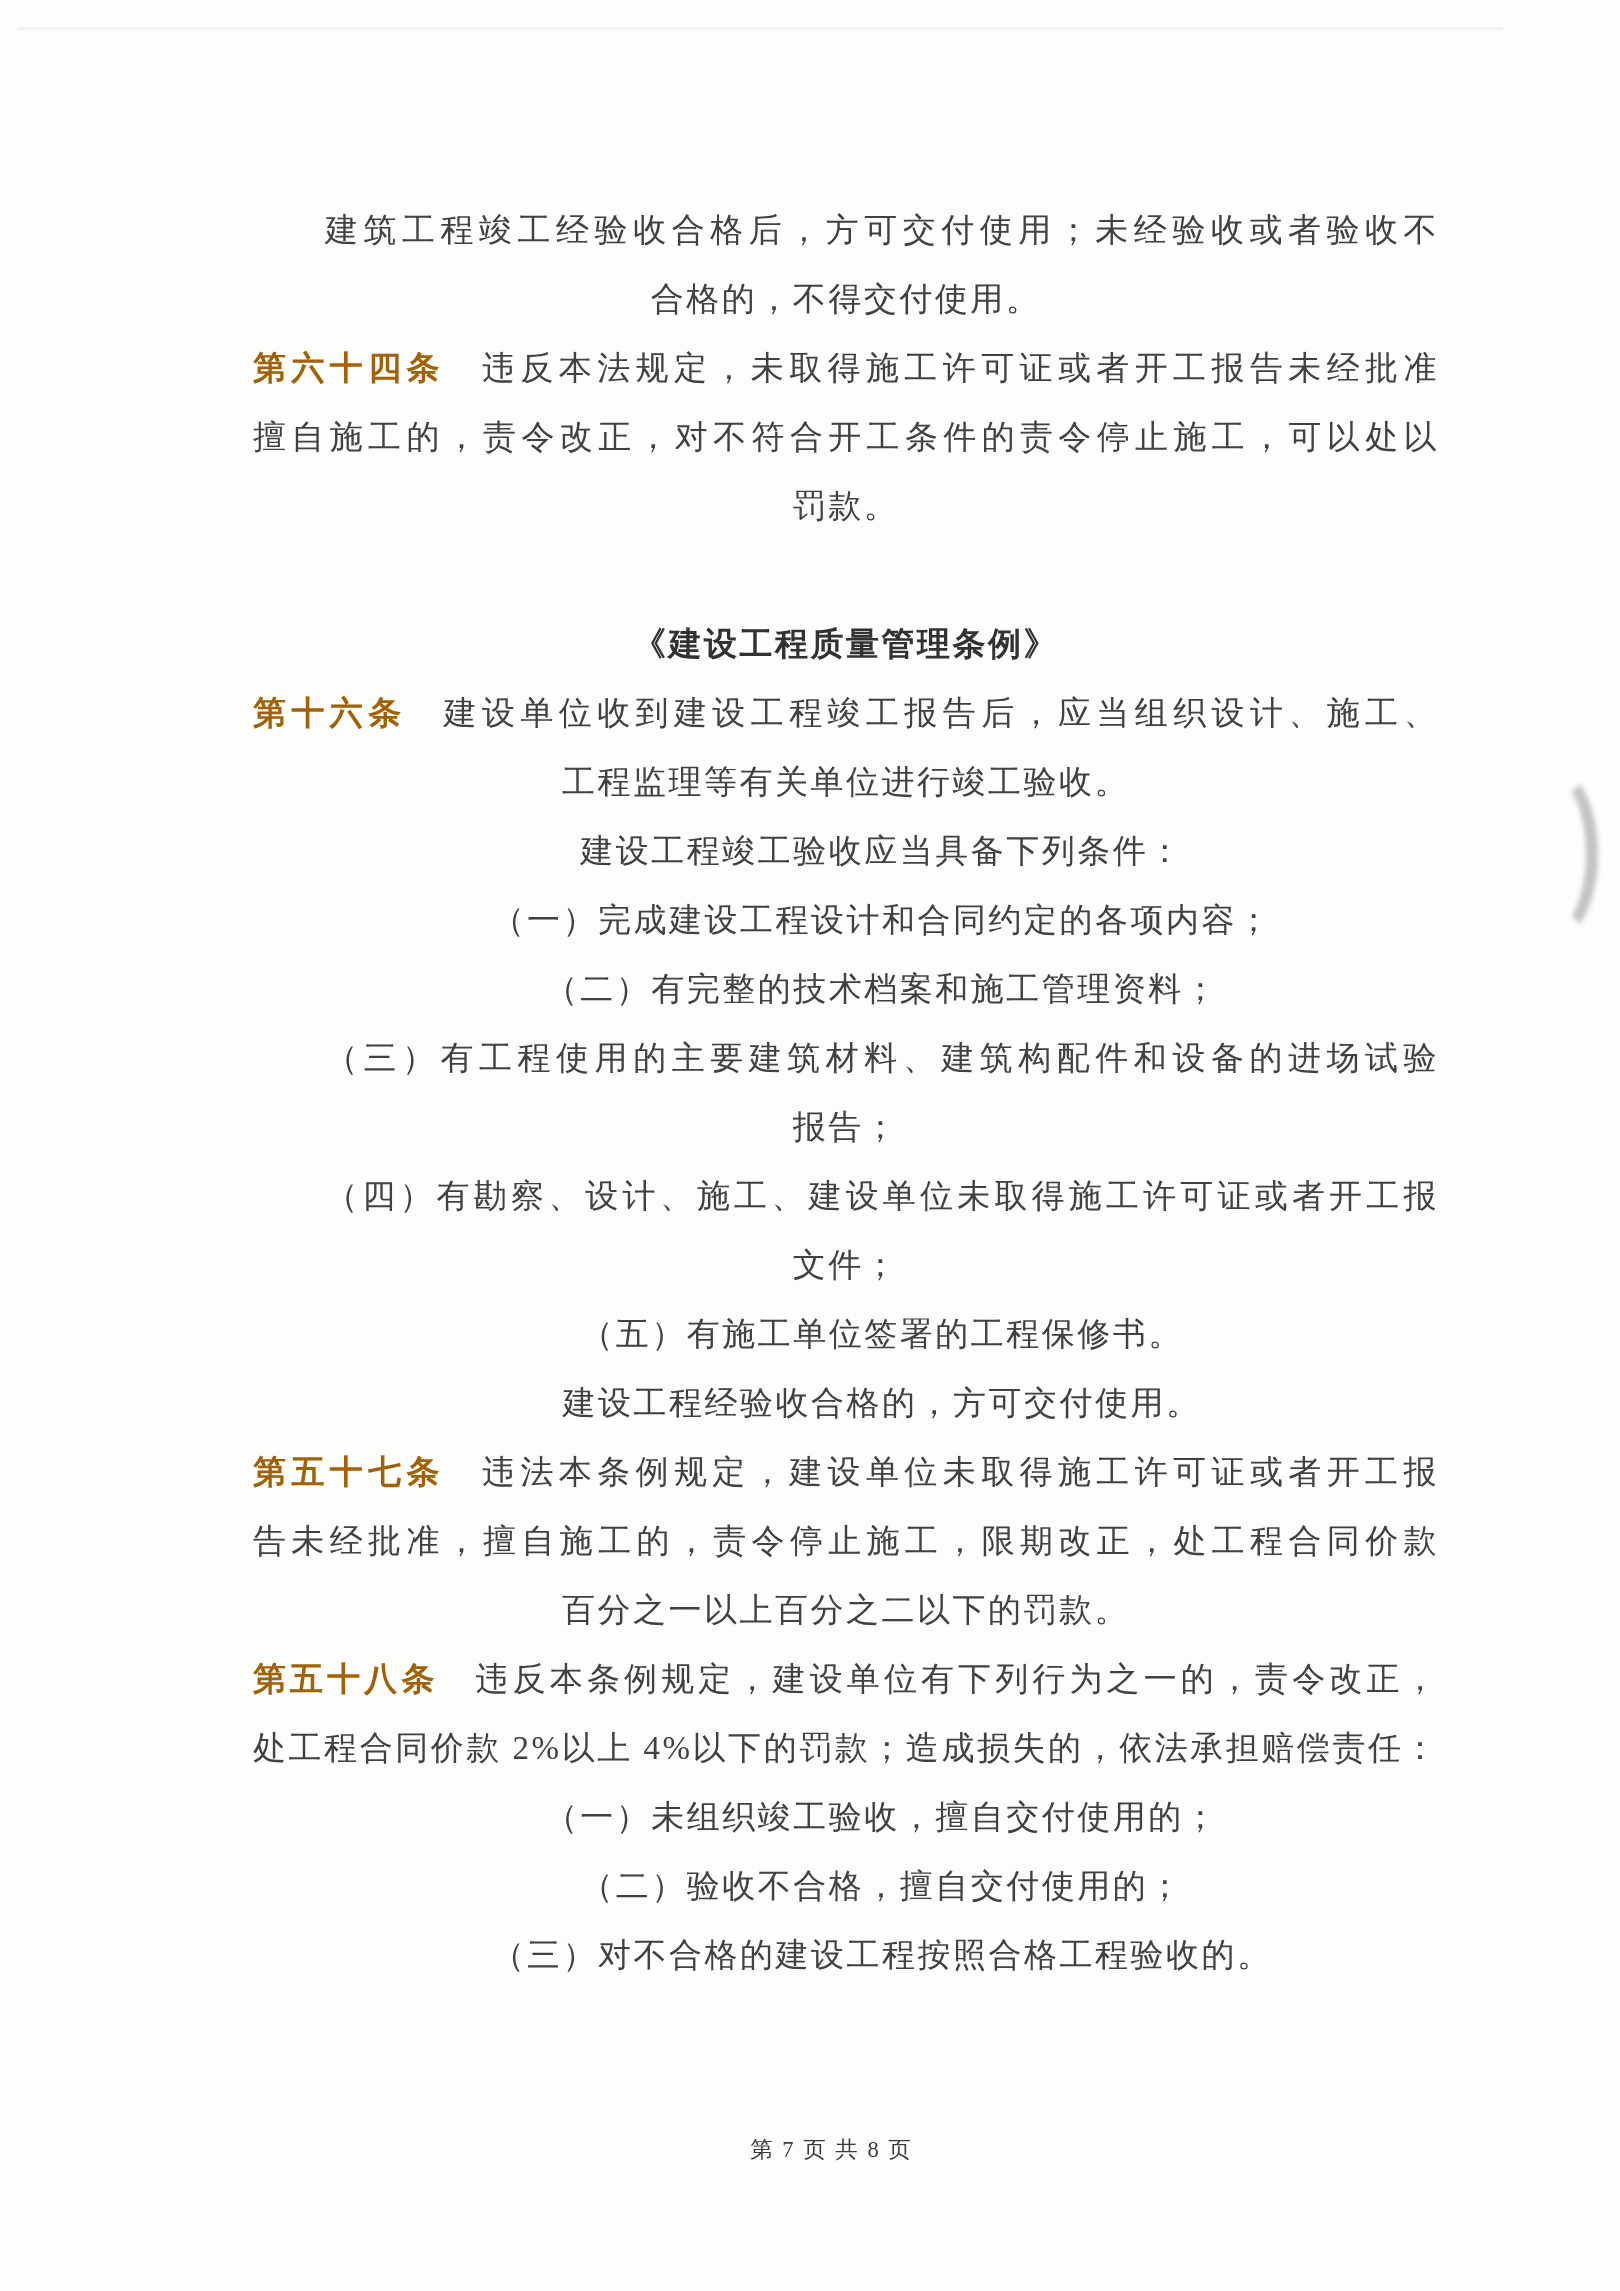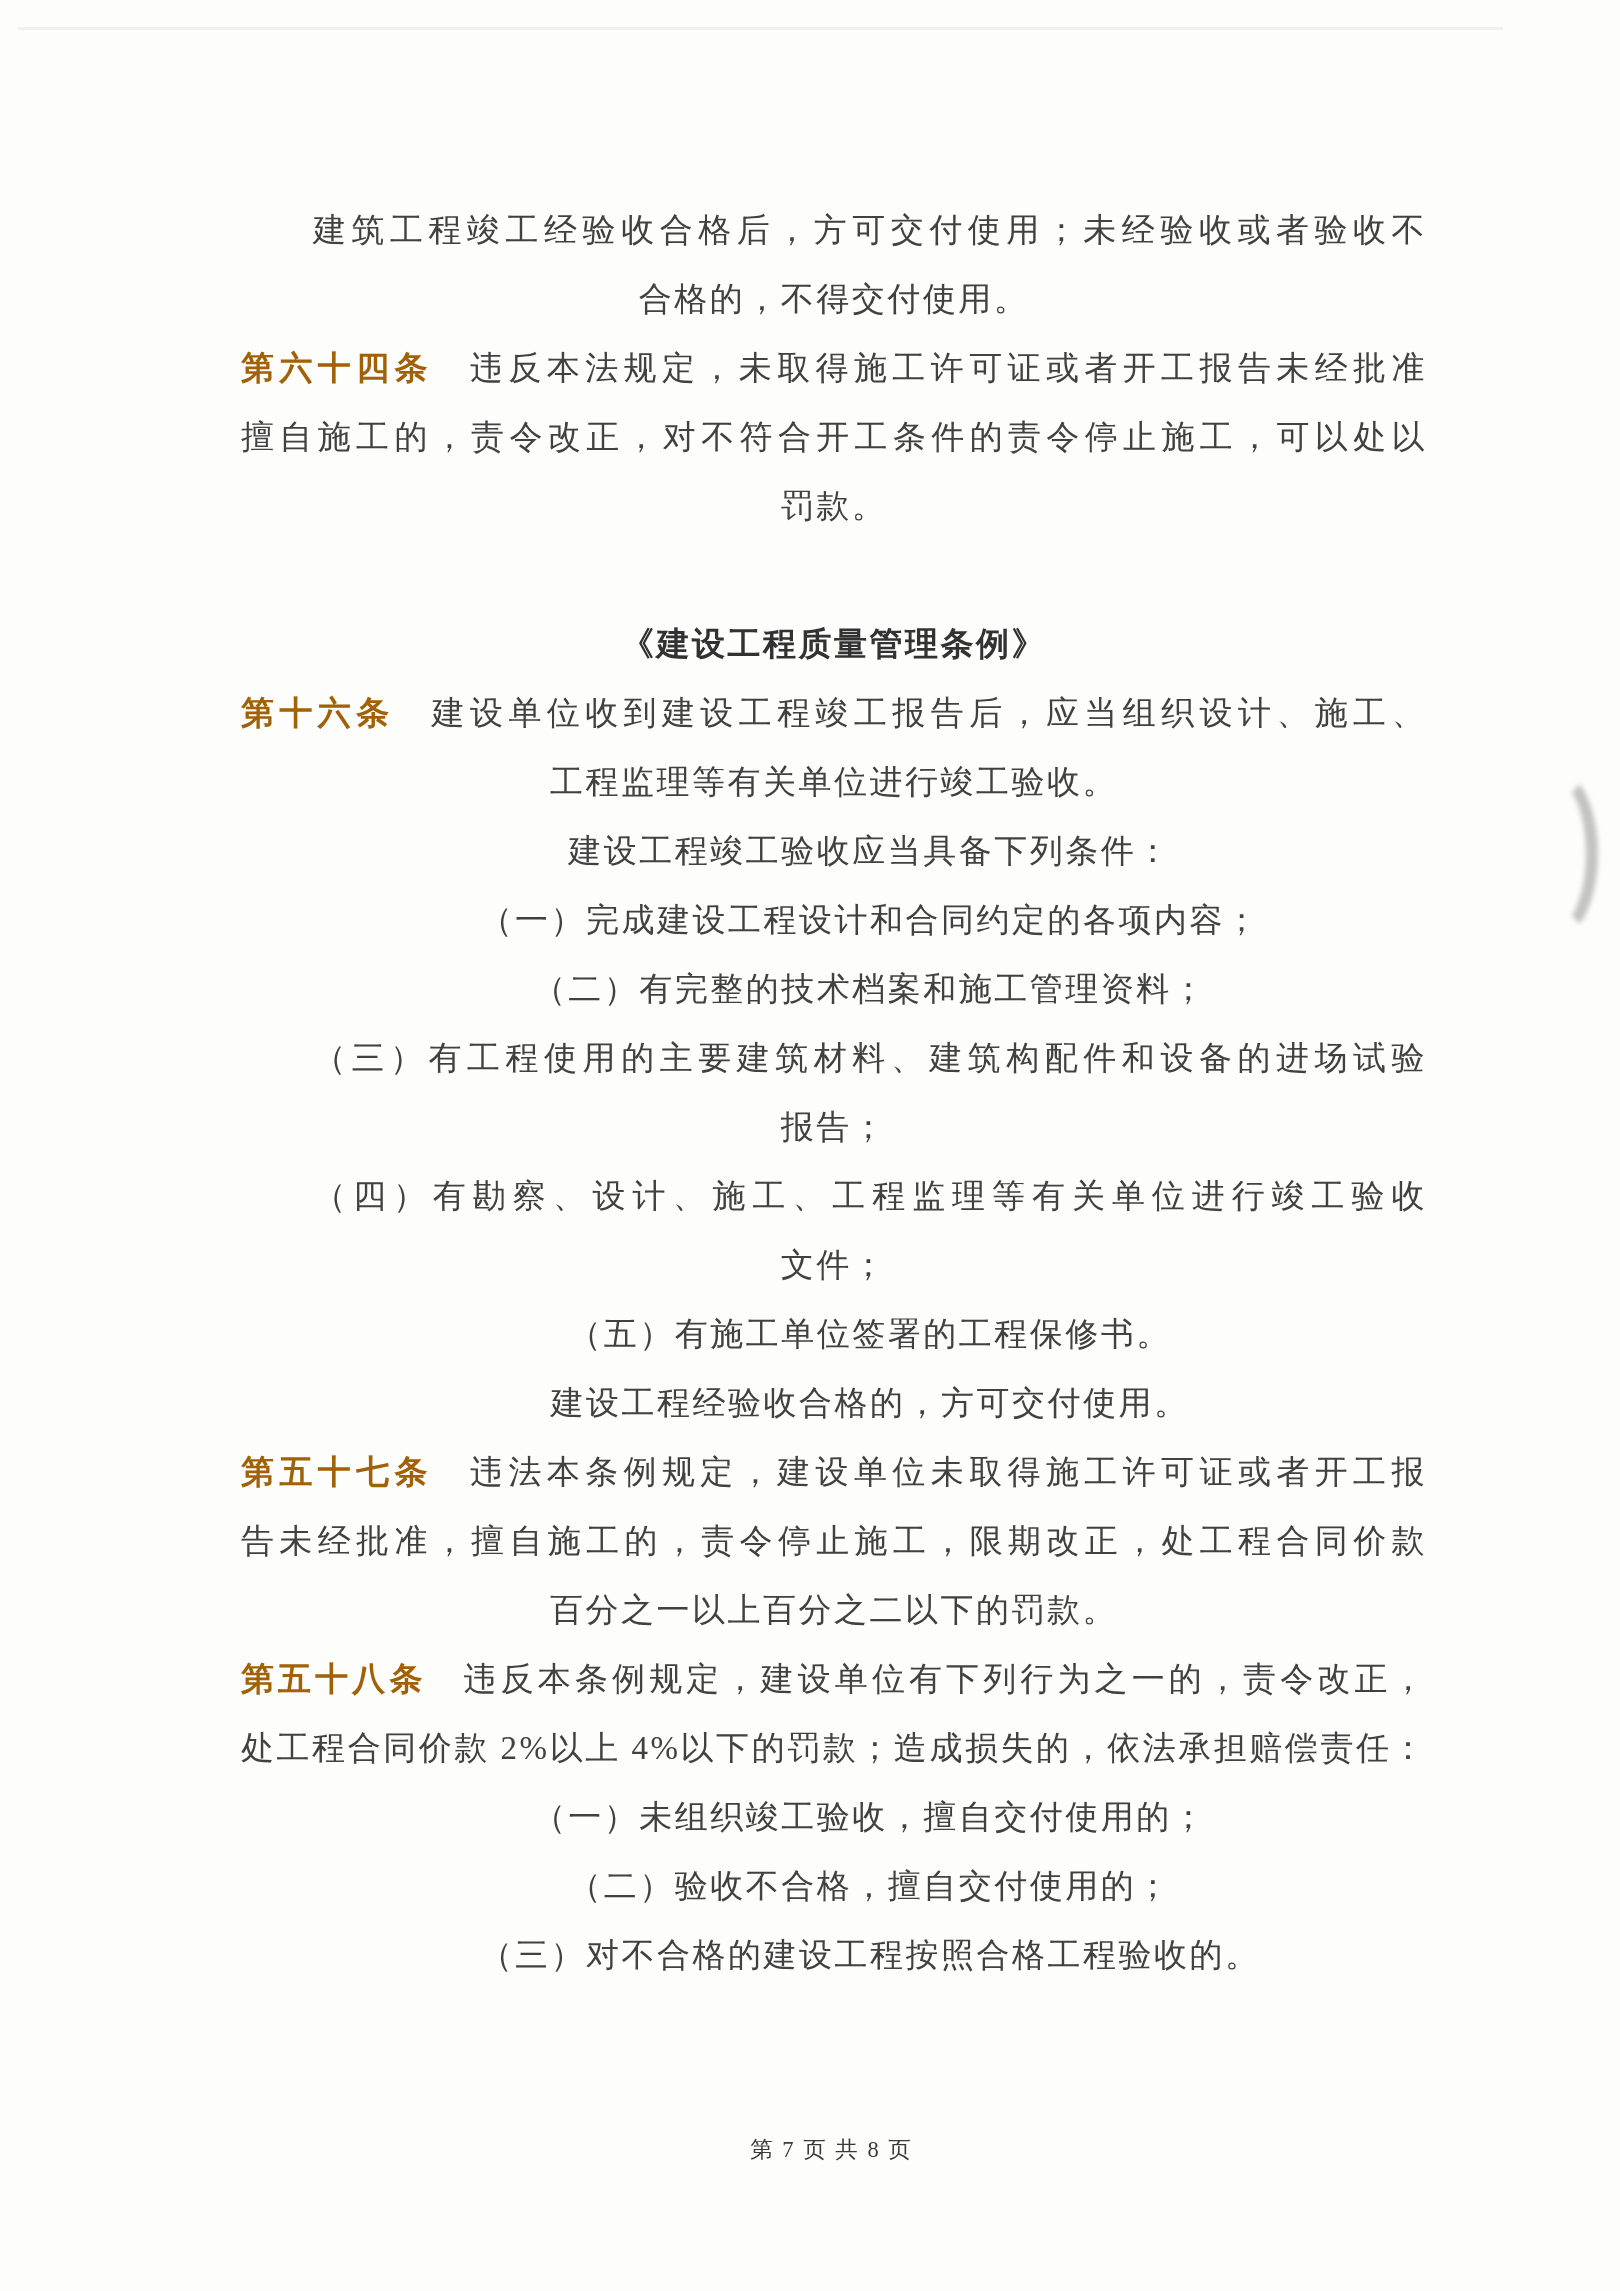--- a/index.html
+++ b/index.html
@@ -8,21 +8,21 @@
     position: relative;
     width: 1620px;
     height: 2292px;
     margin: 0 auto;
     background: #fdfdfc;
     overflow: hidden;
     font-family: "Liberation Serif", "DejaVu Serif", serif;
   }
   .content {
     position: absolute;
-    left: 241px;
+    left: 253px;
     top: 196px;
     width: 1186px;
   }
   .line {
     height: 69px;
     line-height: 69px;
     font-size: 33px;
     letter-spacing: 2.5px;
     color: #414141;
     white-space: normal;
@@ -92,21 +92,21 @@
       <div class="line"><span>罚款。</span></div>
       <div class="line spacer"></div>
       <div class="line bold"><span>《建设工程质量管理条例》</span></div>
       <div class="line justify"><span class="lead">第十六条</span><span>建设单位收到建设工程竣工报告后，应当组织设计、施工、</span></div>
       <div class="line"><span>工程监理等有关单位进行竣工验收。</span></div>
       <div class="line indent2"><span>建设工程竣工验收应当具备下列条件：</span></div>
       <div class="line indent2"><span>（一）完成建设工程设计和合同约定的各项内容；</span></div>
       <div class="line indent2"><span>（二）有完整的技术档案和施工管理资料；</span></div>
       <div class="line justify indent2"><span>（三）有工程使用的主要建筑材料、建筑构配件和设备的进场试验</span></div>
       <div class="line"><span>报告；</span></div>
-      <div class="line justify indent2"><span>（四）有勘察、设计、施工、工程监理等有关单位进行竣工验收</span></div>
+      <div class="line justify indent2"><span>（四）有勘察、设计、施工、建设单位未取得施工许可证或者开工报</span></div>
       <div class="line"><span>文件；</span></div>
       <div class="line indent2"><span>（五）有施工单位签署的工程保修书。</span></div>
       <div class="line indent2"><span>建设工程经验收合格的，方可交付使用。</span></div>
       <div class="line justify"><span class="lead">第五十七条</span><span>违法本条例规定，建设单位未取得施工许可证或者开工报</span></div>
       <div class="line justify"><span>告未经批准，擅自施工的，责令停止施工，限期改正，处工程合同价款</span></div>
       <div class="line"><span>百分之一以上百分之二以下的罚款。</span></div>
       <div class="line justify"><span class="lead">第五十八条</span><span>违反本条例规定，建设单位有下列行为之一的，责令改正，</span></div>
       <div class="line justify"><span>处工程合同价款 2%以上 4%以下的罚款；造成损失的，依法承担赔偿责任：</span></div>
       <div class="line indent2"><span>（一）未组织竣工验收，擅自交付使用的；</span></div>
       <div class="line indent2"><span>（二）验收不合格，擅自交付使用的；</span></div>

